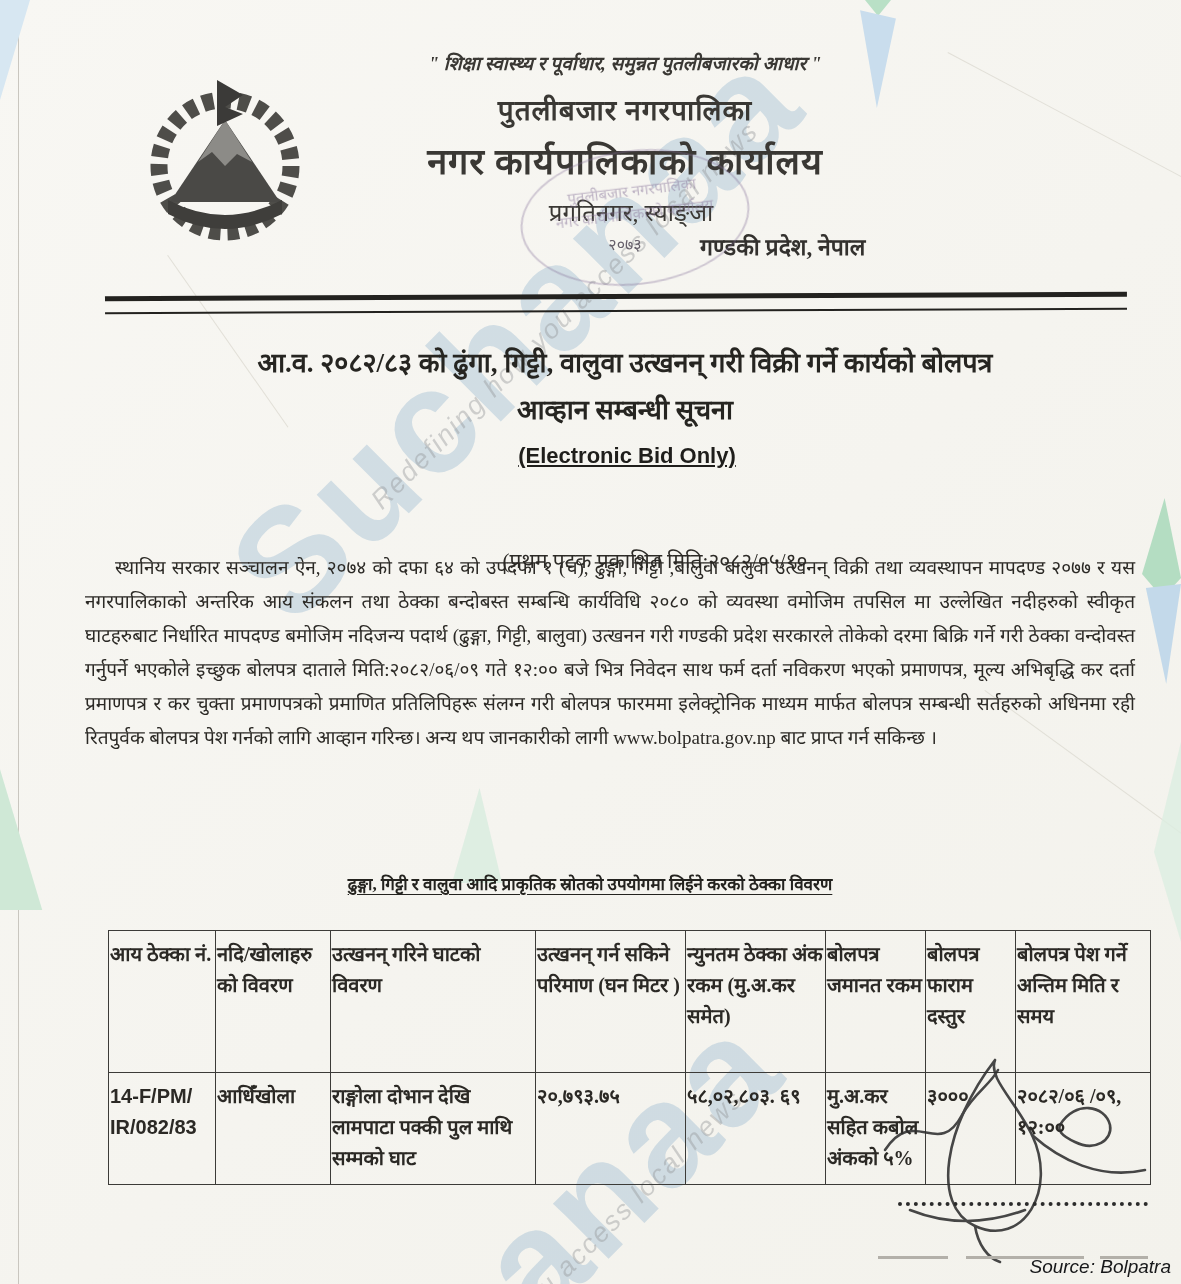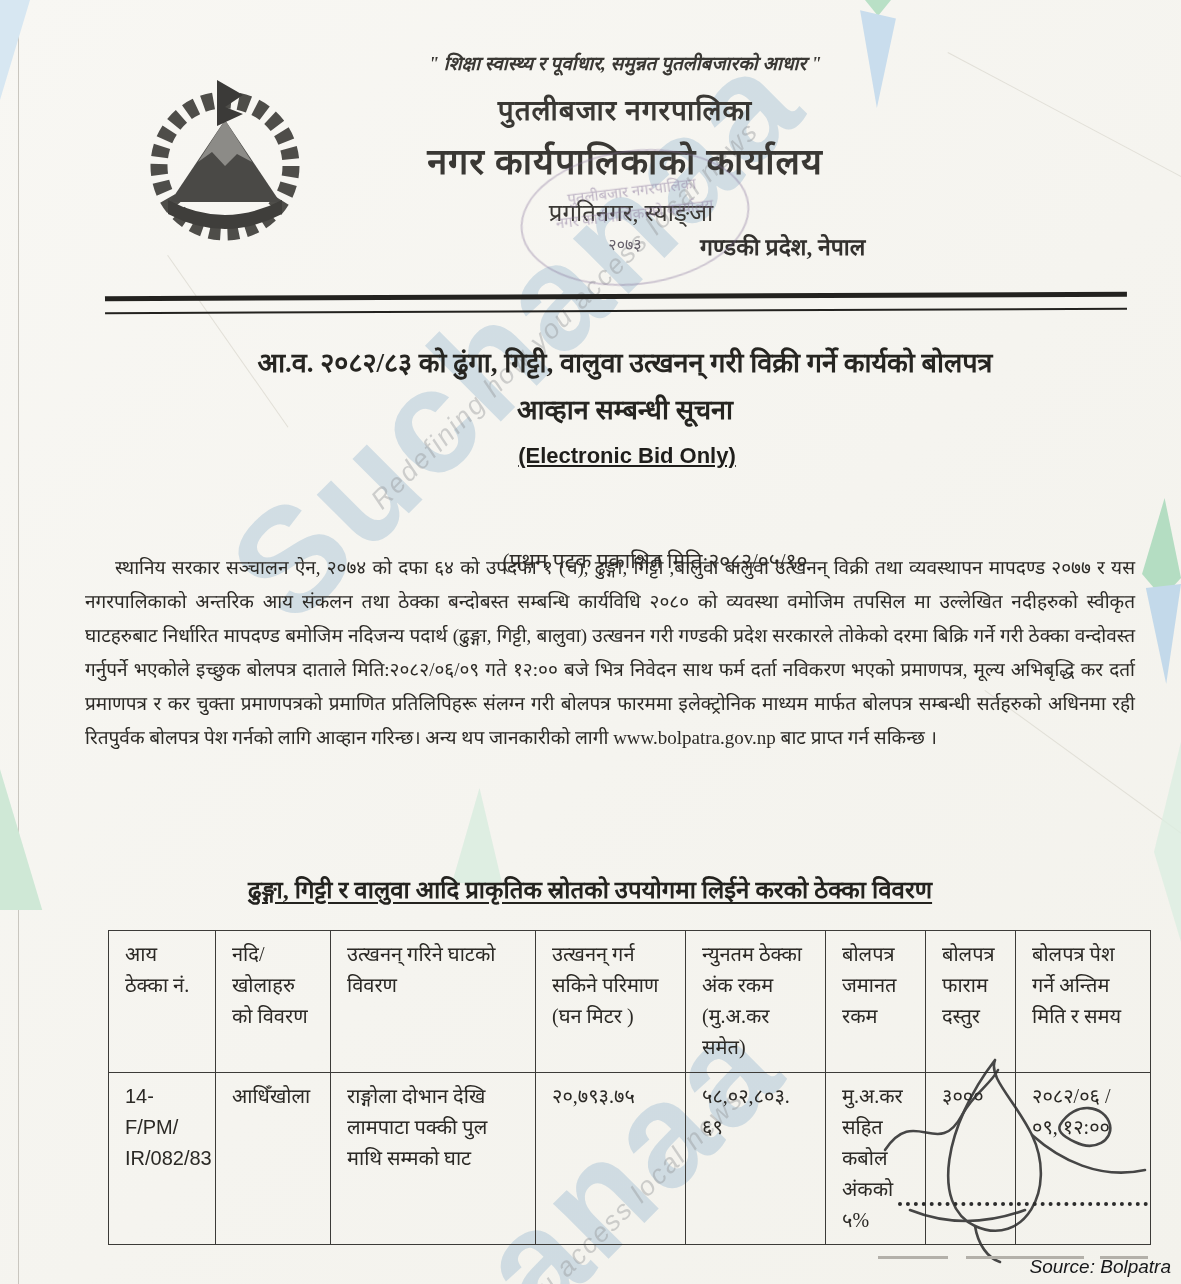--- a/index.html
+++ b/index.html
@@ -50,29 +50,29 @@
     transform:rotate(-0.25deg);
   }
   .title{left:90px;top:340px;width:1070px;text-align:center;font-size:27px;font-weight:bold;color:#262521;line-height:1.75;}
   .bidonly{left:92px;top:443px;width:1070px;text-align:center;font-size:22px;font-weight:bold;color:#1f1e1b;}
   .bidonly span{text-decoration:underline;}
   .published{left:140px;top:498px;width:1030px;text-align:center;font-size:21px;color:#2c2a26;margin-top:48px;}
   .bodytext{
     left:85px;top:551px;width:1050px;font-size:19px;line-height:1.79;
     text-align:justify;text-indent:30px;color:#2b2925;
   }
-  .tbl-caption{left:110px;top:872px;width:960px;text-align:center;font-size:24px;font-weight:bold;color:#24231f;}
+  .tbl-caption{left:110px;top:872px;width:960px;text-align:center;font-size:17px;font-weight:bold;color:#24231f;}
   .tbl-caption span{text-decoration:underline;text-underline-offset:4px;}
   table.grid{
     position:absolute;left:108px;top:930px;width:1042px;height:255px;
     border-collapse:collapse;table-layout:fixed;color:#2b2925;
   }
   table.grid th,table.grid td{
     border:1.6px solid #3c3b38;vertical-align:top;
-    padding:8px 16px;font-weight:normal;text-align:left;
+    padding:8px 1px;font-weight:bold;text-align:left;
     font-size:20px;line-height:1.55;overflow:hidden;
   }
   table.grid tr.hdr-row{height:142px;}
   table.grid tr.data-row{height:112px;}
   td.c-latin{font-family:"Liberation Sans","DejaVu Sans",sans-serif;font-size:17.5px;padding-top:20px;line-height:1.7;}
   td.c-num{text-align:center;padding-top:14px;}
   td.c-center{text-align:center;padding-top:14px;}
   .dotline{left:898px;top:1190px;width:250px;height:12px;border-bottom:4px dotted #2b2b2b;}
   .sig-name{left:855px;top:1212px;width:280px;text-align:center;font-size:22px;color:#4a4844;}
   .cutmark{position:absolute;top:1256px;height:3px;background:#b3b0a9;}

